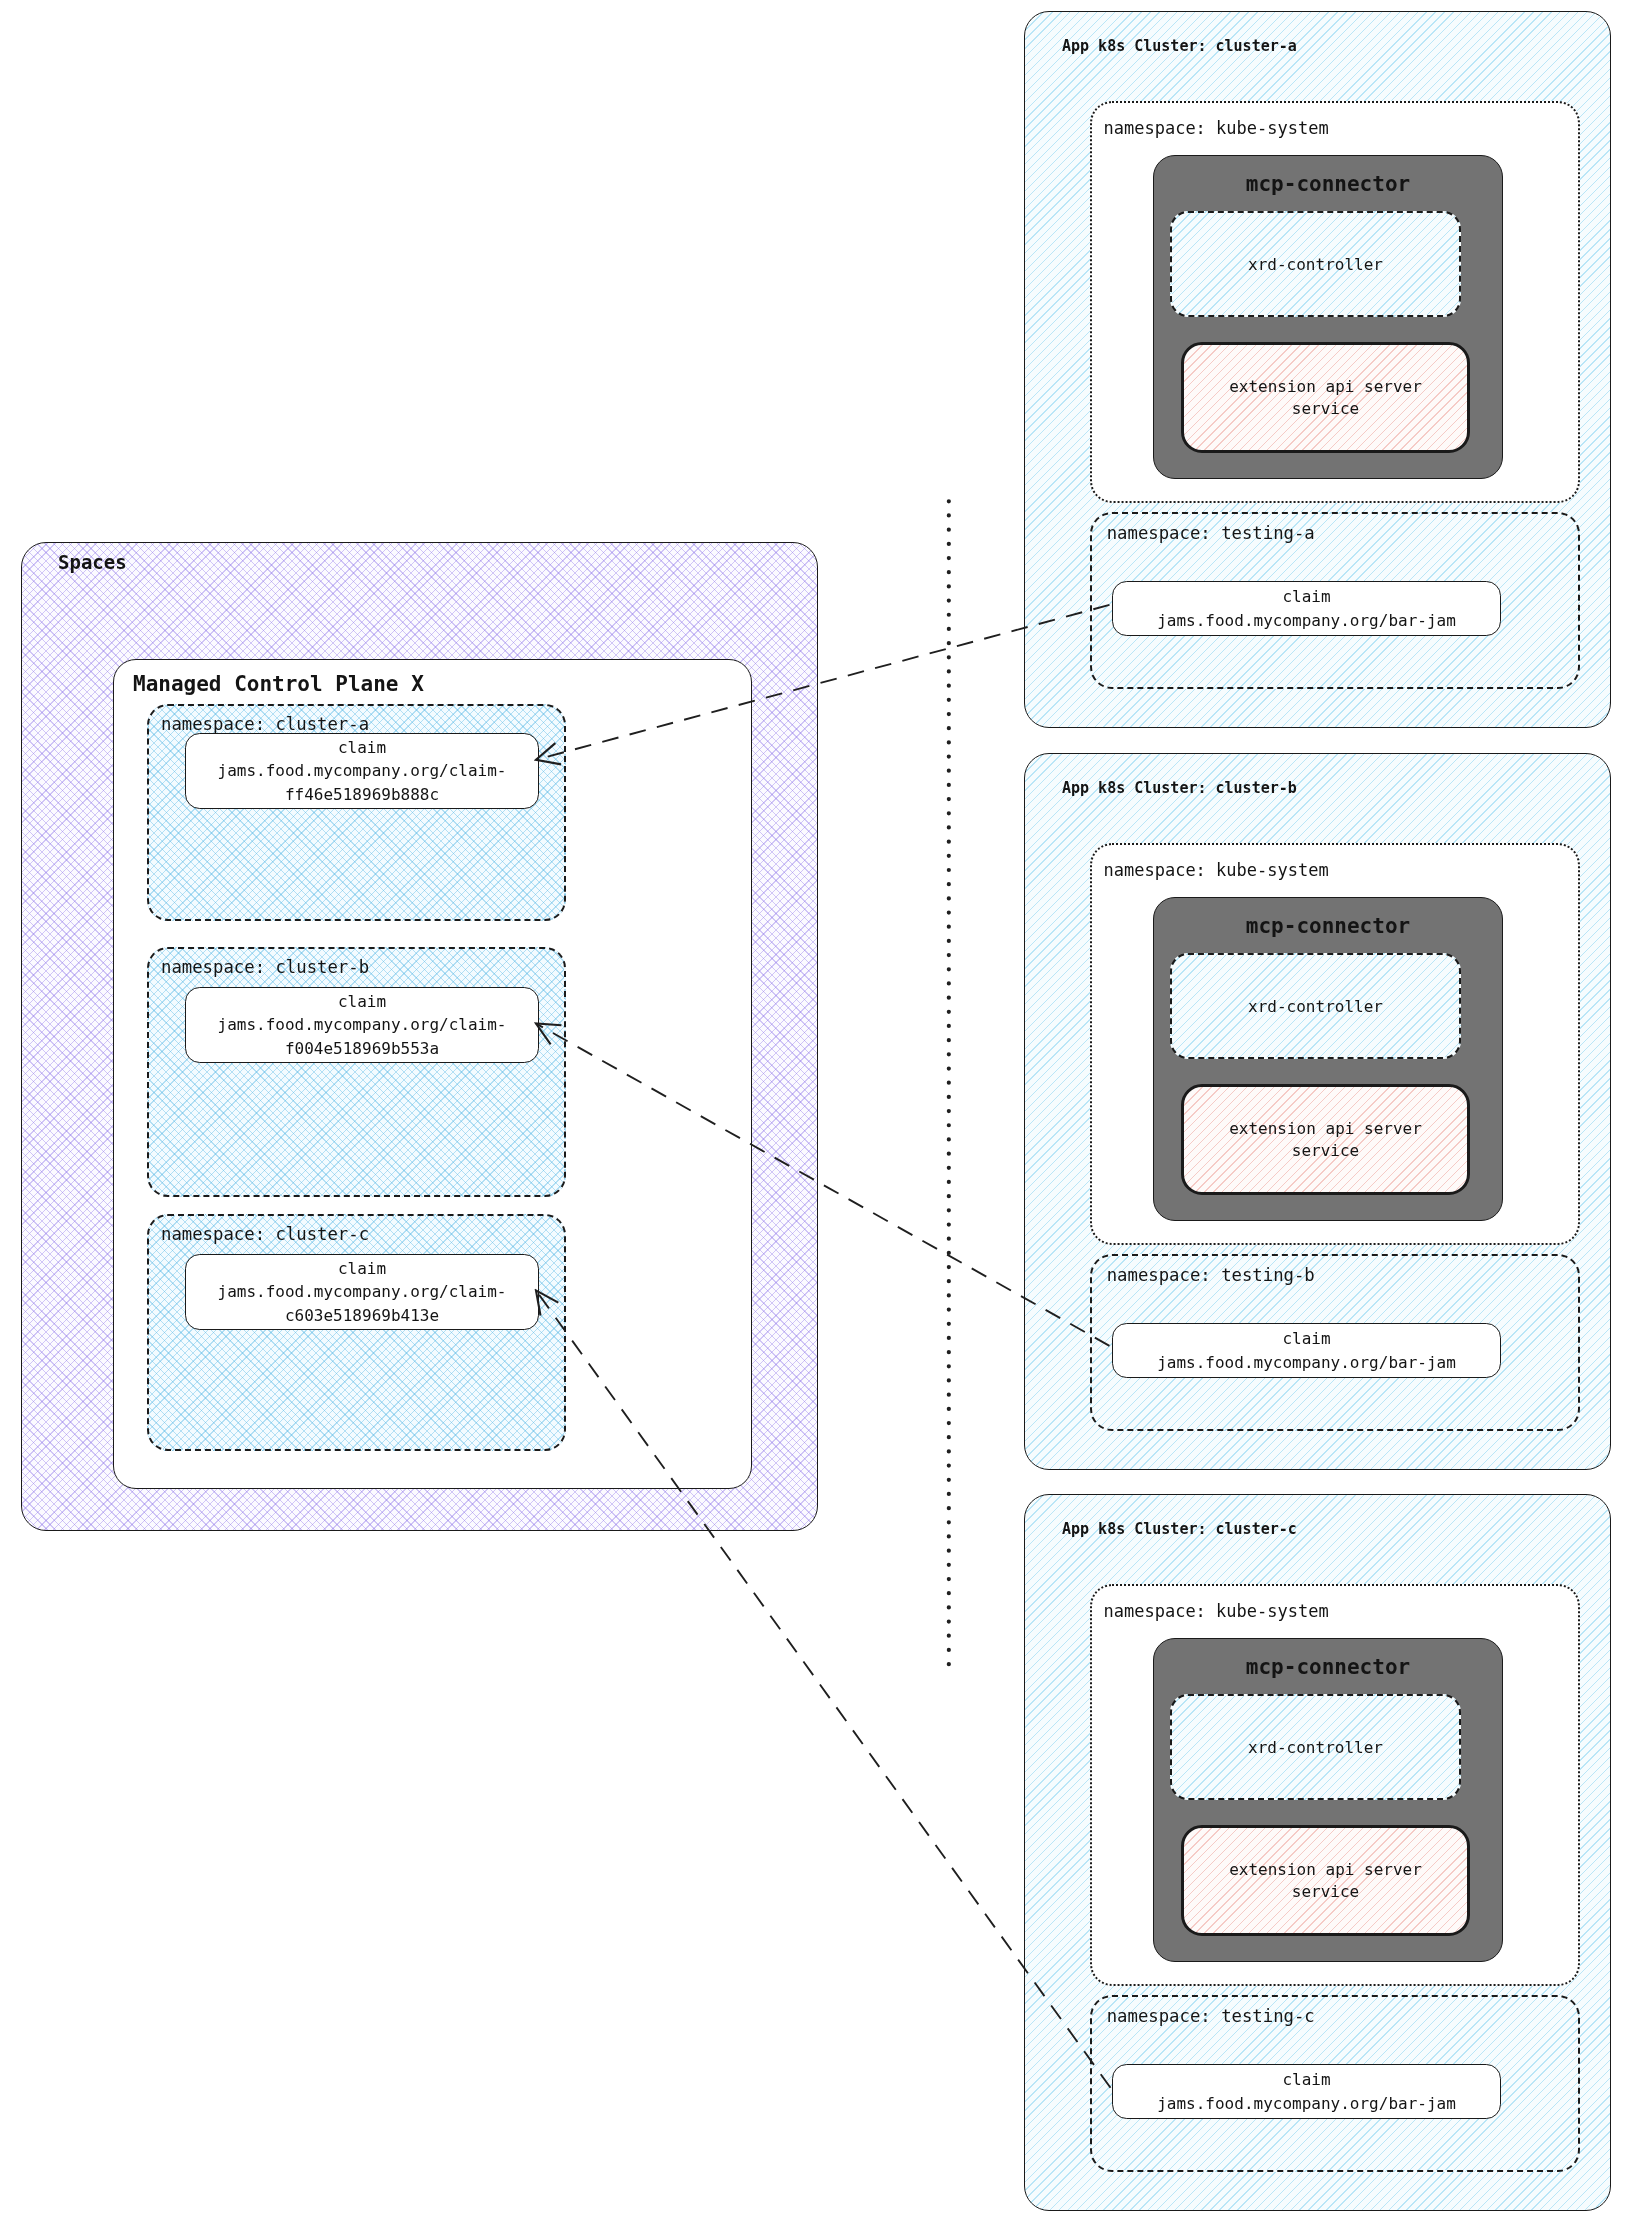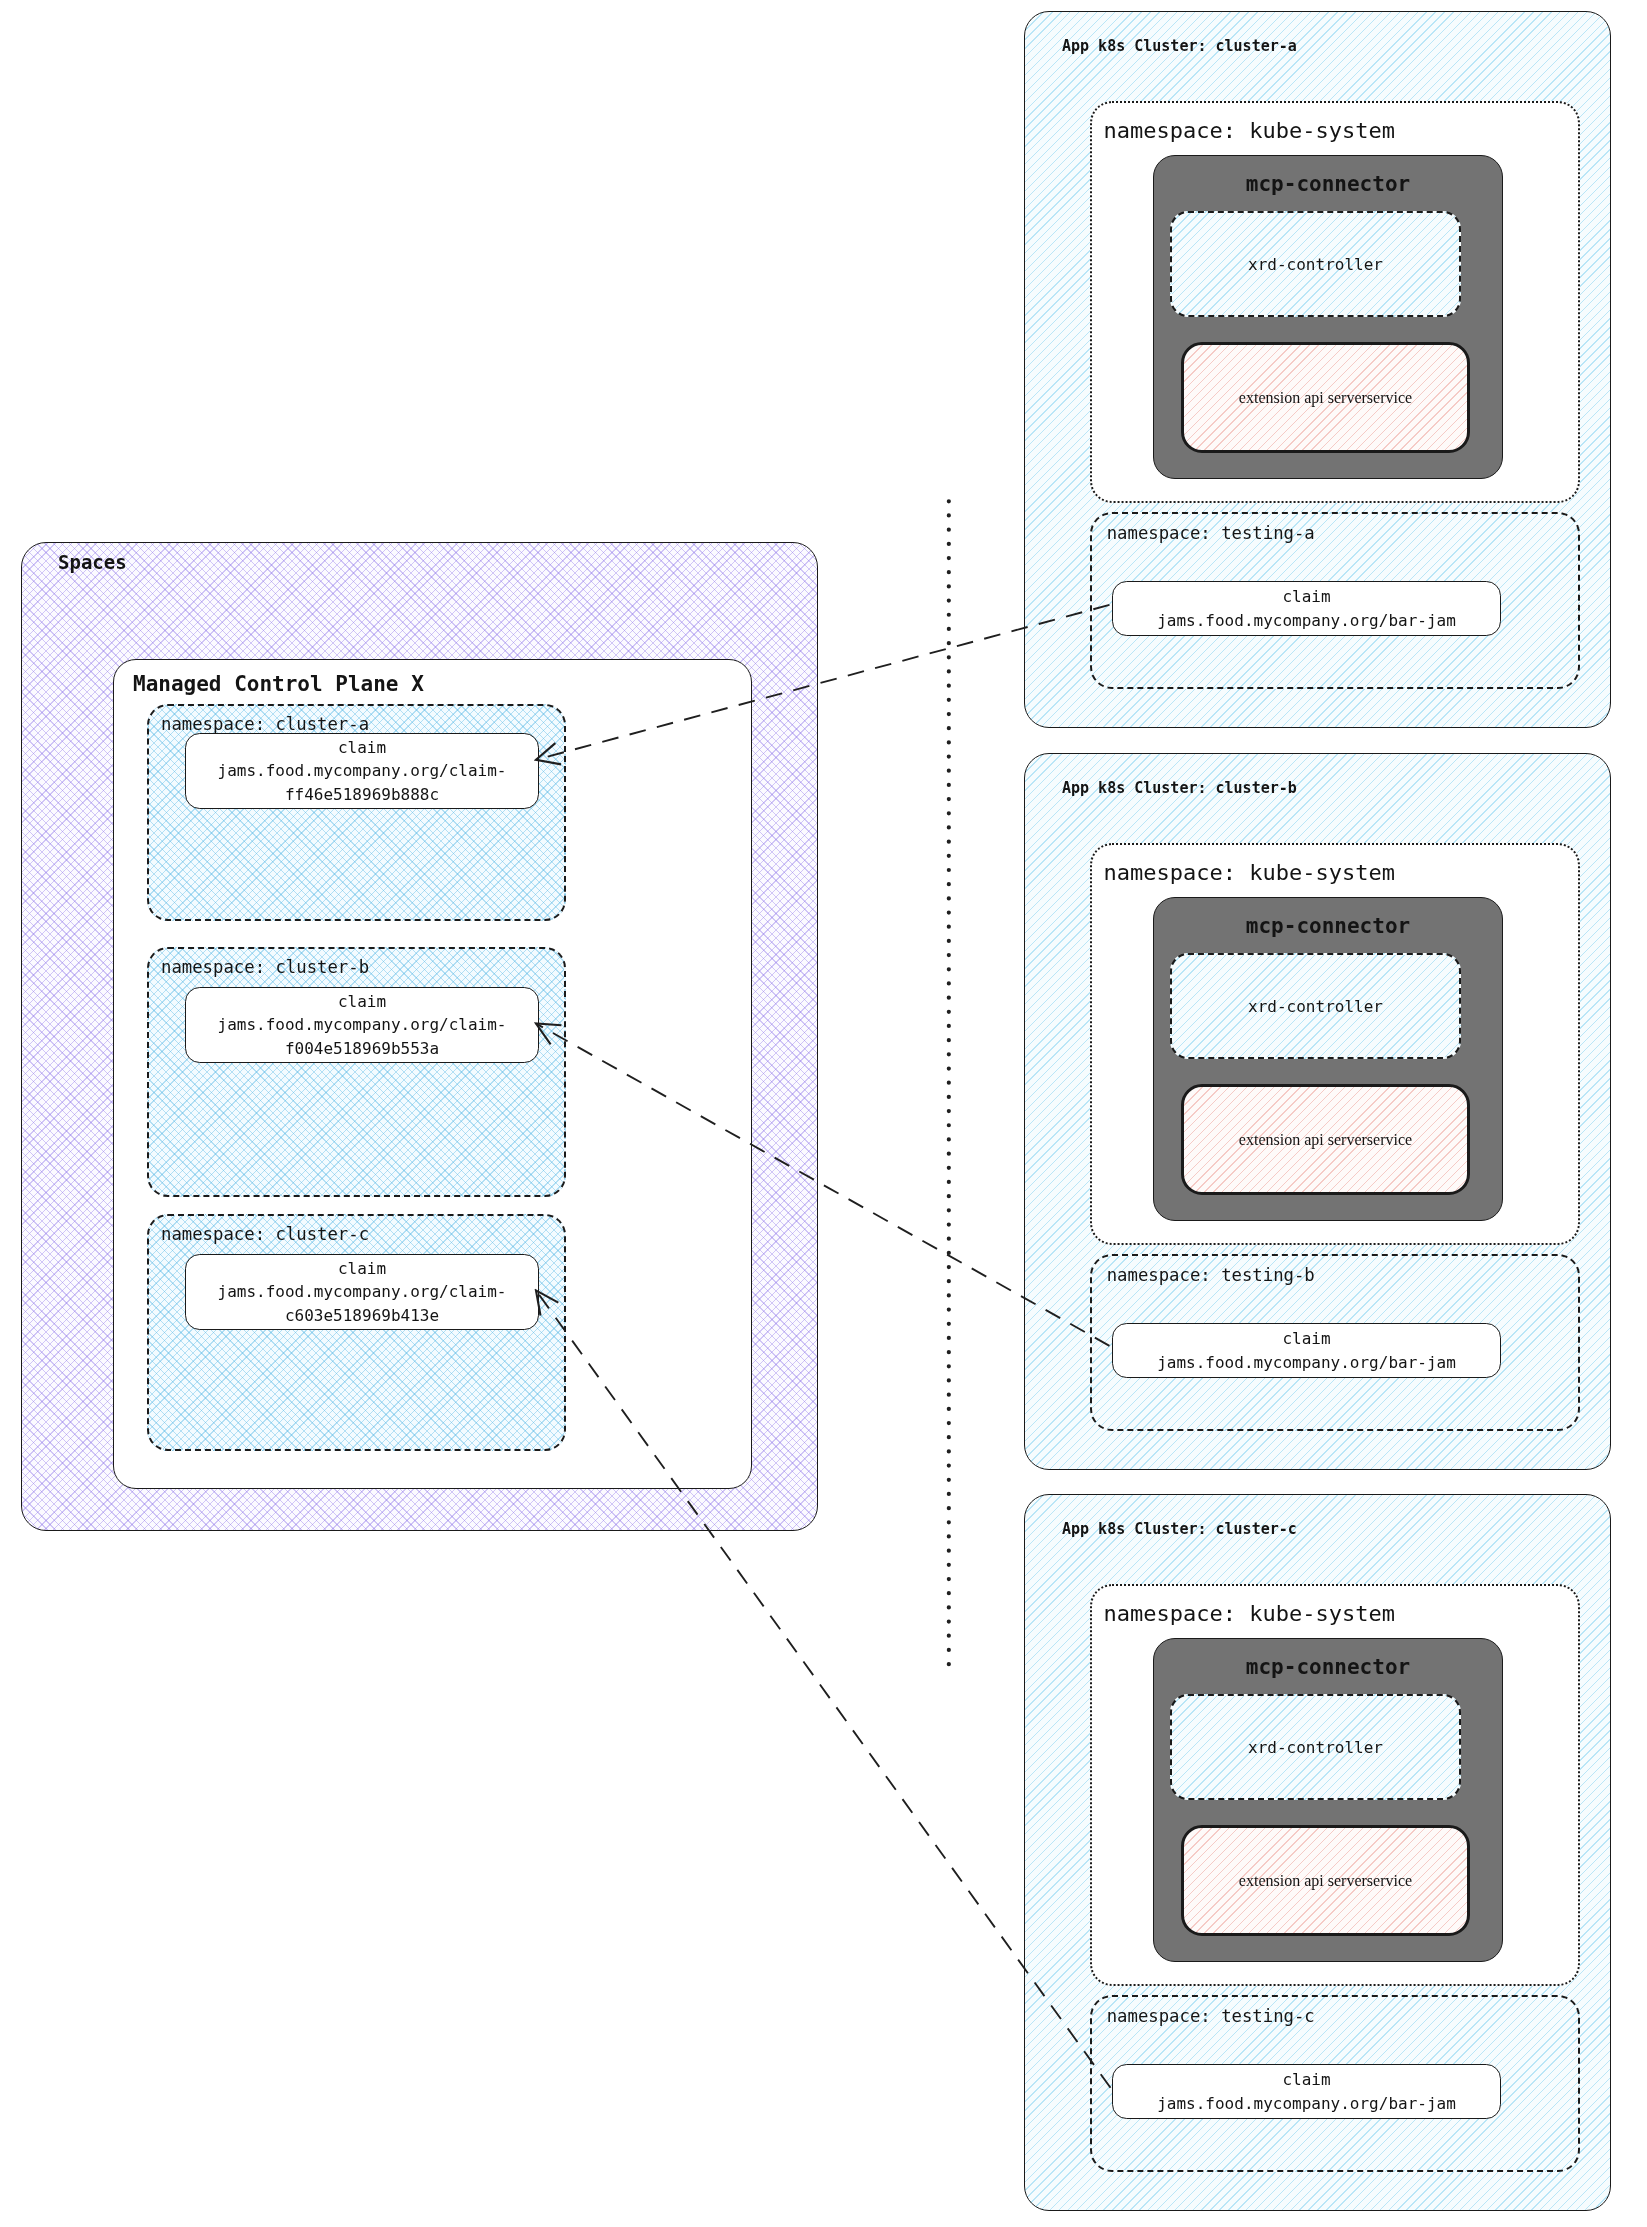--- a/index.html
+++ b/index.html
@@ -76,39 +76,39 @@
   }
   .cluster-a{top:11px;}
   .cluster-b{top:753px;}
   .cluster-c{top:1494px;}
   .cluster-title{position:absolute;left:37px;top:25px;font-size:15px;font-weight:bold;}
 
   .kube{
     position:absolute;left:65px;top:89px;width:486px;height:398px;
     background:#ffffff;border:2.1px dotted #1a1a1a;border-radius:22px;
   }
-  .kube-label{position:absolute;left:11.5px;top:14.7px;font-size:22px;}
+  .kube-label{position:absolute;left:11.5px;top:14.7px;font-size:17px;}
 
   .mcp{
     position:absolute;left:61px;top:52px;width:348px;height:322px;
     background:#737373;border:1.6px solid #1a1a1a;border-radius:22px;
   }
   .mcp-title{position:absolute;left:0;top:15.7px;width:100%;text-align:center;font-size:21px;font-weight:bold;}
 
   .xrd{
     position:absolute;left:16px;top:55px;width:287px;height:102px;
     border:2.1px dashed #1a1a1a;border-radius:18px;
     display:flex;align-items:center;justify-content:center;
     font-size:16px;
   }
   .ext{
     position:absolute;left:27px;top:186px;width:283px;height:105px;
     border:3.1px solid #1a1a1a;border-radius:21px;
-    display:flex;flex-direction:row;align-items:center;justify-content:center;
-    text-align:center;font-size:16px;line-height:22px;font-family:Liberation Serif, serif;
+    display:flex;flex-direction:column;align-items:center;justify-content:center;
+    text-align:center;font-size:16px;line-height:22px;
   }
 
   .testing{
     position:absolute;left:65px;top:500px;width:486px;height:173px;
     border:2.1px dashed #1a1a1a;border-radius:22px;
   }
   .testing-label{position:absolute;left:14.7px;top:9.4px;font-size:17.3px;}
   .claim-bar{position:absolute;left:20px;top:67px;width:387px;height:53px;}
 
   

